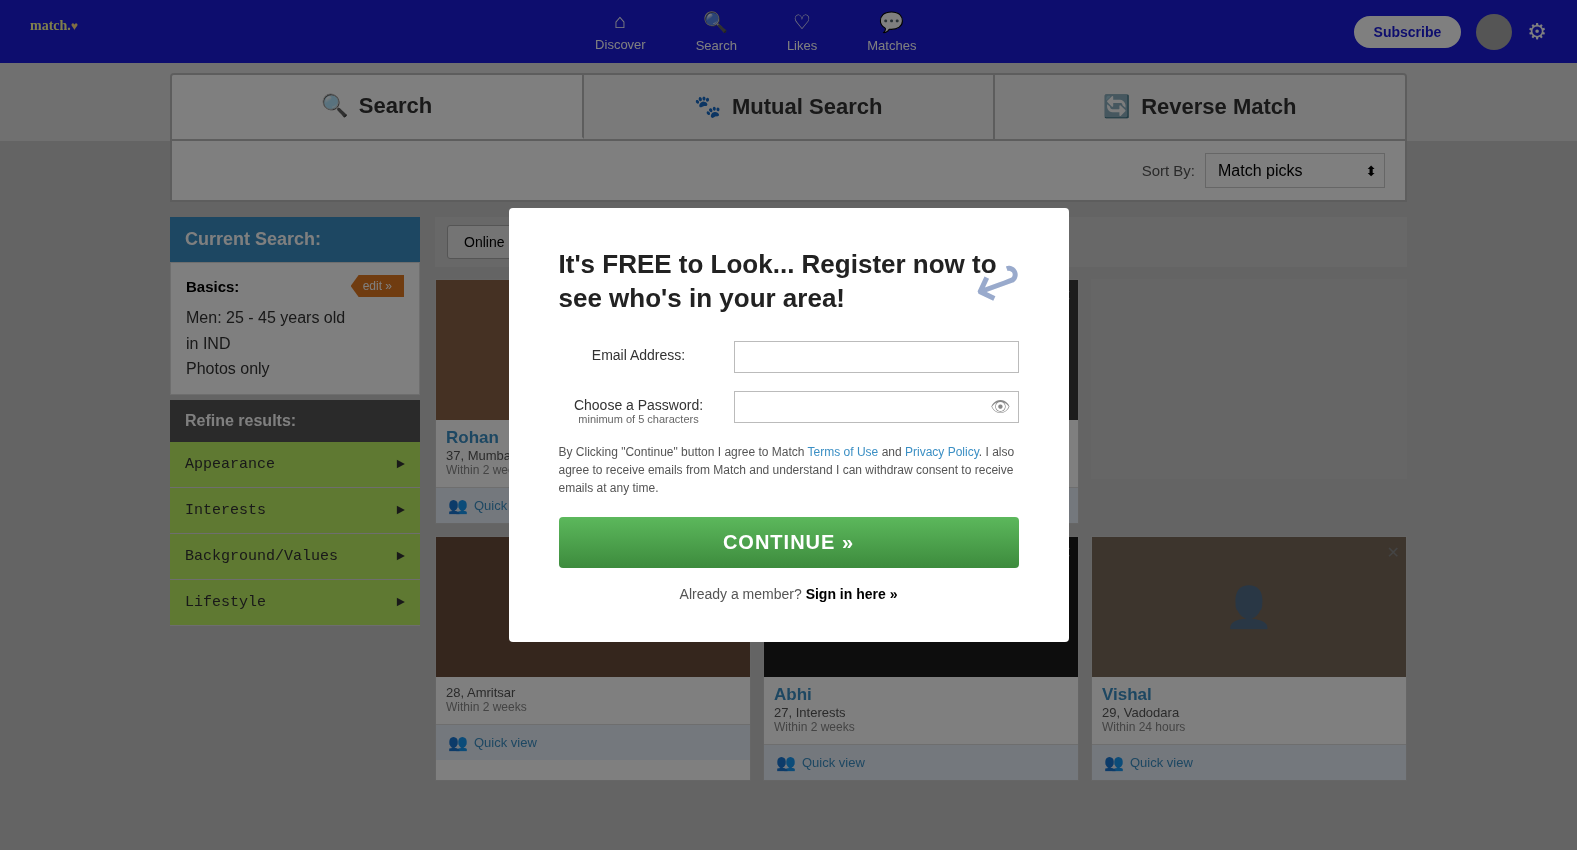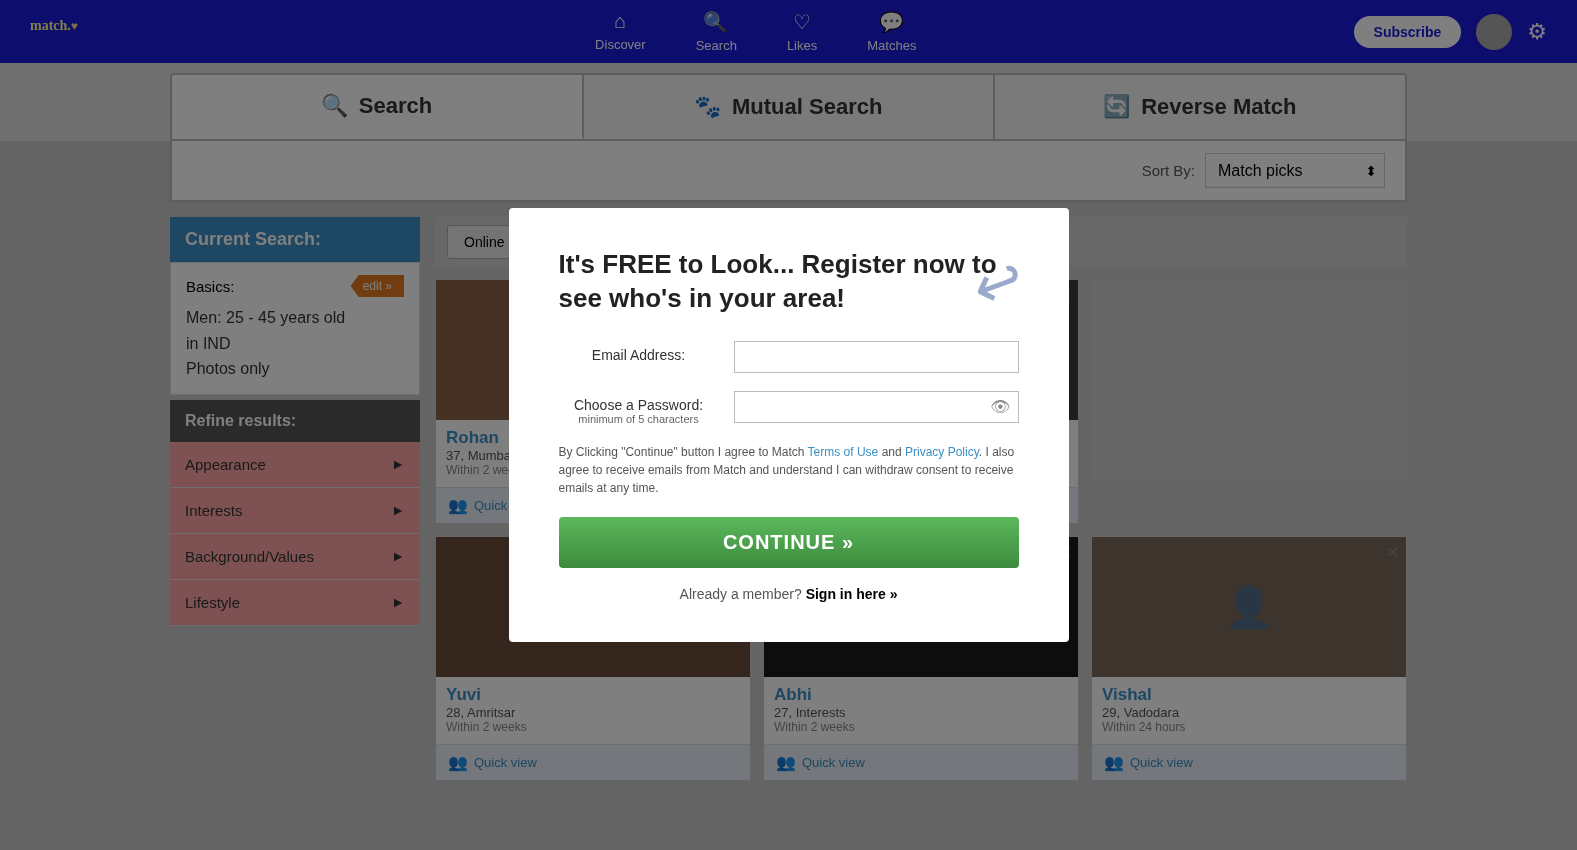--- a/index.html
+++ b/index.html
@@ -141,50 +141,51 @@
       background: white;
       padding: 12px 15px;
       border: 1px solid #ddd;
     }
     .basics-header {
       display: flex;
       justify-content: space-between;
       align-items: center;
       margin-bottom: 8px;
     }
-    .basics-title { font-weight: normal; font-size: 15px; }
+    .basics-title { font-weight: bold; font-size: 15px; }
     .edit-btn {
       background: #e07820;
       color: white;
       padding: 4px 12px;
       font-size: 12px;
       cursor: pointer;
       clip-path: polygon(8px 0%, 100% 0%, 100% 100%, 8px 100%, 0% 50%);
       border: none;
     }
     .basics-text { font-size: 16px; color: #333; line-height: 1.6; }
 
     .refine-header {
       background: #555;
       color: white;
       padding: 12px 15px;
       font-size: 16px;
       font-weight: bold;
       margin-top: 5px;
     }
     .refine-item {
-      background: #fca5a5;
+      background: #bef264;
       padding: 14px 15px;
       border-bottom: 1px solid #ddd;
       display: flex;
       justify-content: space-between;
       align-items: center;
       font-size: 15px;
       cursor: pointer;
       color: #333;
+      font-family: Liberation Mono, monospace;
     }
     .refine-arrow { color: #333; font-size: 14px; }
 
     
     .results-area { flex: 1; }
     .filter-bar {
       display: flex;
       align-items: center;
       gap: 15px;
       margin-bottom: 12px;
@@ -497,21 +498,20 @@
           <span>Quick view</span>
         </div>
       </div>
 
       <div style="background:#ccc; height: 200px;"></div>
 
       <div class="profile-card">
         <span class="profile-card-close">✕</span>
         <div class="profile-face" style="background:#6B4C3B;">👤</div>
         <div class="profile-info">
-          <div class="profile-name">Yuvi</div>
           <div class="profile-details"><span>28</span>, <span>Amritsar</span></div>
           <div class="profile-time">Within 2 weeks</div>
         </div>
         <div class="quick-view">
           <span class="quick-view-icon">👥</span>
           <span>Quick view</span>
         </div>
       </div>
 
       <div class="profile-card">

